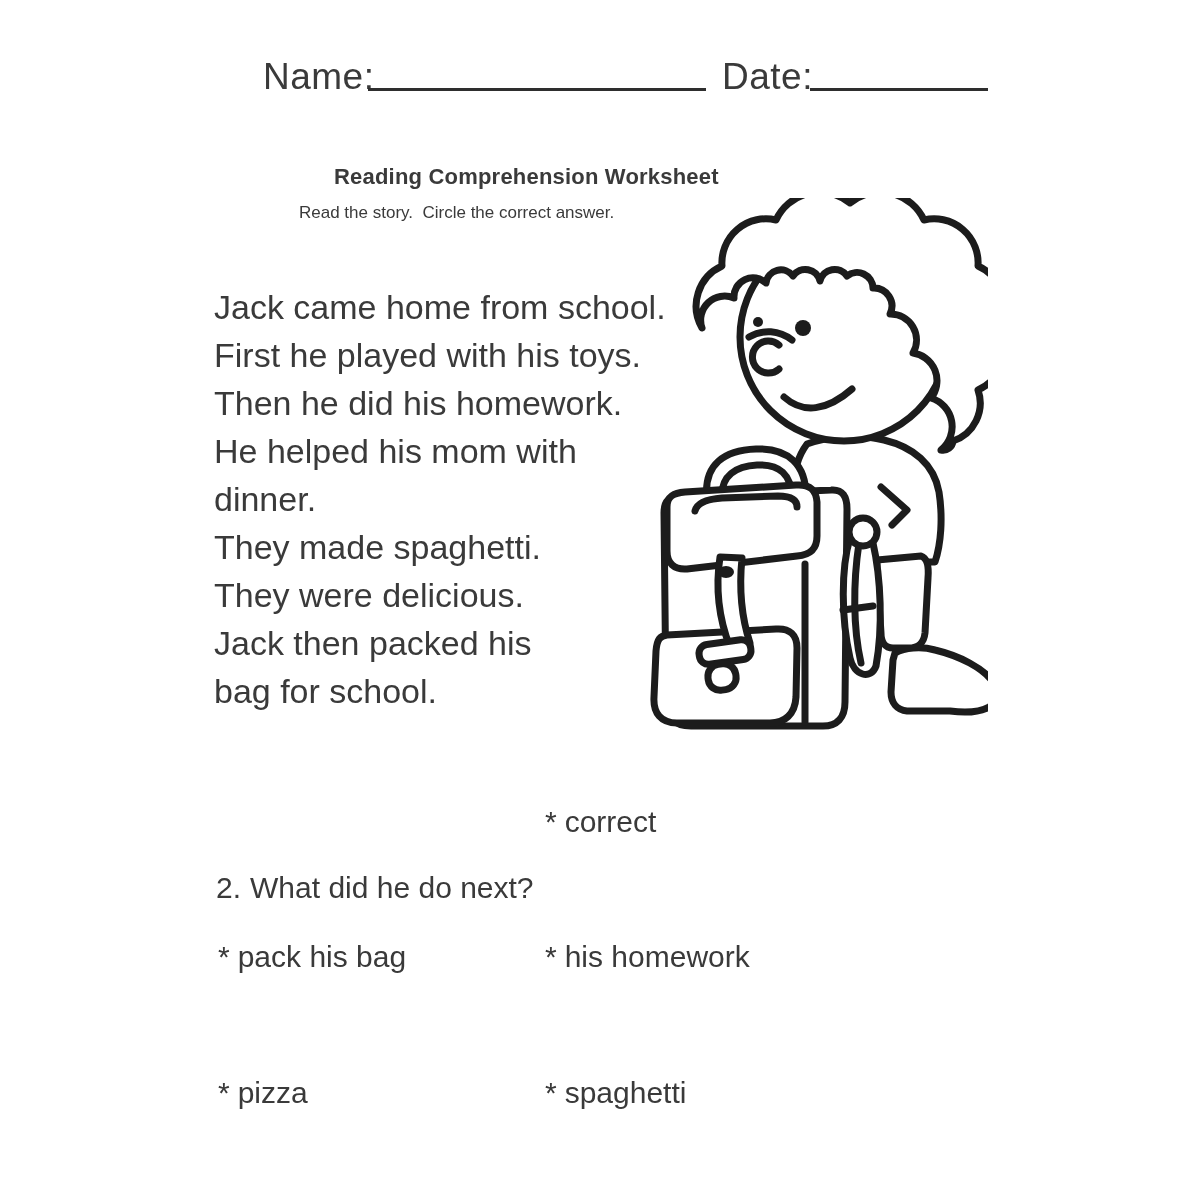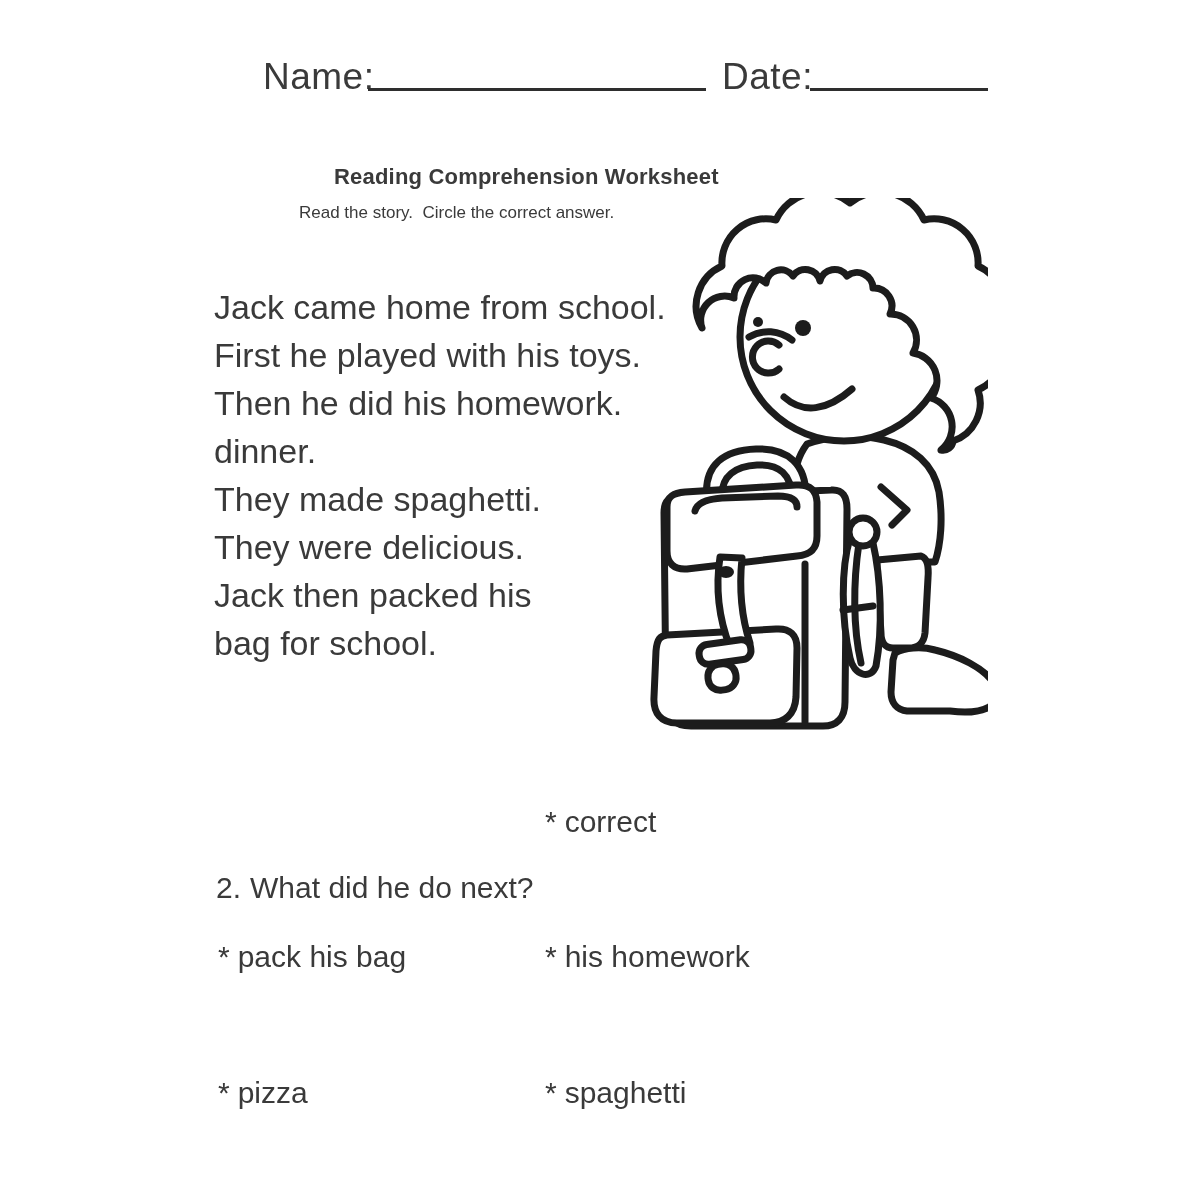--- a/index.html
+++ b/index.html
@@ -31,20 +31,21 @@
   <span class="abs hdr-label" style="left:722px;top:56px;">Date:</span>
   <div class="abs blank" style="left:810px;top:88px;width:216px;"></div>
 
   <div class="abs title" style="left:334px;top:164px;">Reading Comprehension Worksheet</div>
   <div class="abs subtitle" style="left:299px;top:203px;">Read the story.  Circle the correct answer.</div>
 
   <div class="abs story" style="left:214px;top:283px;">
     <p>Jack came home from school.</p>
     <p>First he played with his toys.</p>
     <p>Then he did his homework.</p>
+    <p>He helped his mom with</p>
     <p>dinner.</p>
     <p>They made spaghetti.</p>
     <p>They were delicious.</p>
     <p>Jack then packed his</p>
     <p>bag for school.</p>
   </div>
 
   <svg class="abs" style="left:645px;top:198px;" width="360" height="532" viewBox="0 0 360 532">
     <g stroke="#1c1c1c" stroke-width="7" fill="#ffffff" stroke-linecap="round" stroke-linejoin="round">
 

